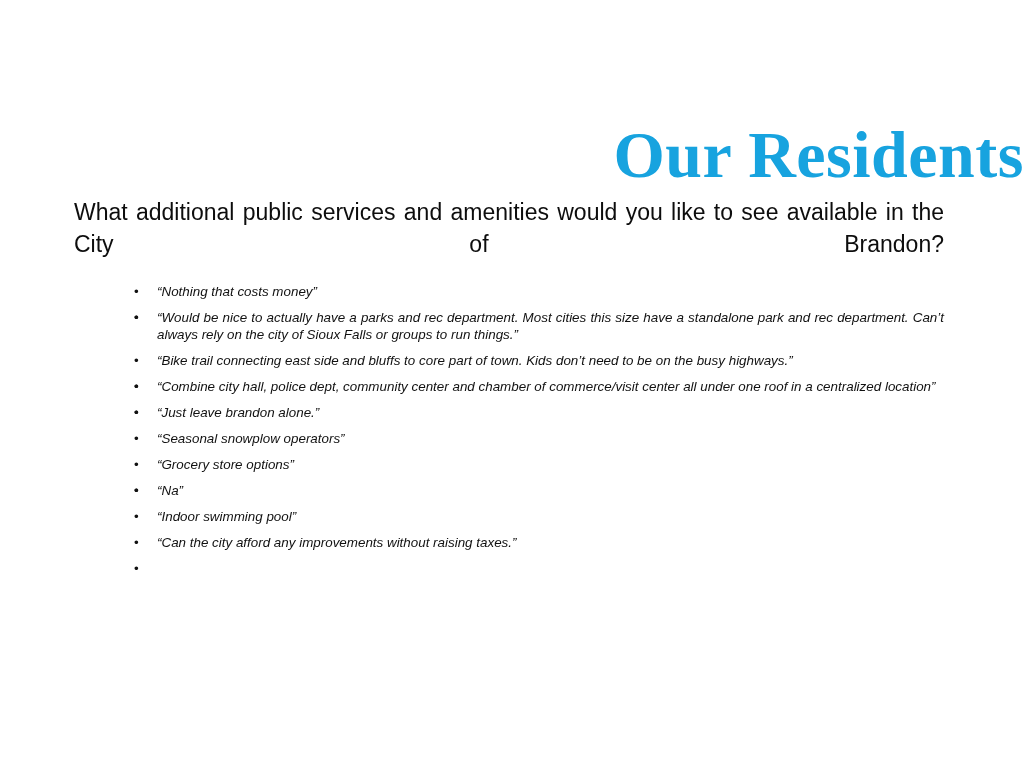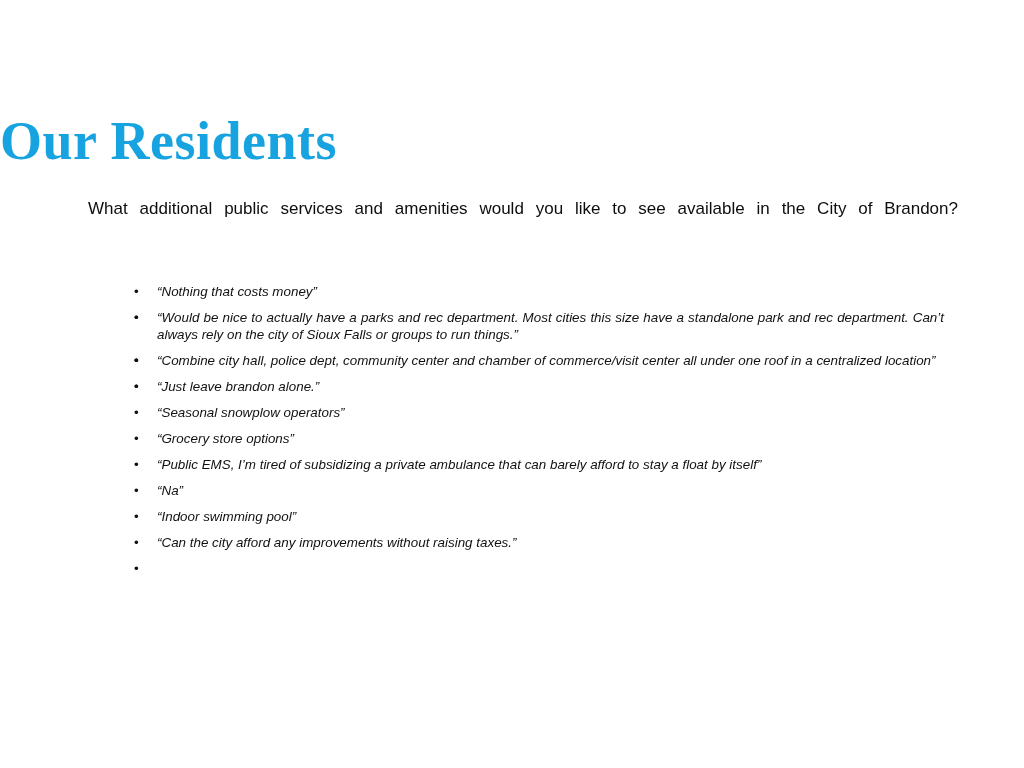--- a/index.html
+++ b/index.html
@@ -21,37 +21,37 @@
     inset: 0;
     background: #ffffff;
   }
 
   
   .slide-title {
     position: absolute;
     top: 78px;
     left: 0;
     width: 1024px;
-    text-align: left;
+    text-align: right;
     font-family: "Liberation Serif", "DejaVu Serif", serif;
     font-weight: bold;
-    font-size: 54px;
+    font-size: 66px;
     line-height: 1.0;
     color: #17A3DF;
     letter-spacing: 0.5px;
   }
 
   
   .question {
     position: absolute;
     top: 180px;
-    left: 88px;
+    left: 74px;
     width: 870px;
     font-family: "Liberation Sans", sans-serif;
-    font-size: 17px;
+    font-size: 23px;
     line-height: 1.38;
     color: #0d0d0d;
     text-align: justify;
     text-justify: inter-word;
     margin-top: 17px;
   }
   
   .question::after {
     content: "";
     display: inline-block;
@@ -103,27 +103,27 @@
 <div class="slide">
 
   <h1 class="slide-title" style="color: rgb(23, 163, 223);">Our Residents</h1>
 
   <p class="question">What additional public services and amenities would you like to see available in the City of Brandon?</p>
 
   <ul class="bullet-list">
       <li class="bullet-item single"><span class="marker">•</span><span>“Nothing that costs money”</span></li>
       <li class="bullet-item multiline"><span class="marker">•</span></li>
       <li class="bullet-item multiline"><span class="marker">•</span><span>“Would be nice to actually have a parks and rec department. Most cities this size have a standalone park and rec department. Can’t always rely on the city of Sioux Falls or groups to run things.”</span></li>
-      <li class="bullet-item single"><span class="marker">•</span></li>
+      <li class="bullet-item single"><span class="marker">•</span><span>“Bike trail connecting east side and bluffs to core part of town. Kids don’t need to be on the busy highways.”</span></li>
       <li class="bullet-item single"><span class="marker">•</span></li>
       <li class="bullet-item multiline"><span class="marker">•</span><span>“Combine city hall, police dept, community center and chamber of commerce/visit center all under one roof in a centralized location”</span></li>
       <li class="bullet-item single"><span class="marker">•</span></li>
       <li class="bullet-item single"><span class="marker">•</span><span>“Just leave brandon alone.”</span></li>
       <li class="bullet-item single"><span class="marker">•</span><span>“Seasonal snowplow operators”</span></li>
       <li class="bullet-item single"><span class="marker">•</span><span>“Grocery store options”</span></li>
-      <li class="bullet-item single"><span class="marker">•</span><span>“Public EMS, I’m tired of subsidizing a private ambulance that can barely afford to stay a float by itself”</span></li>
+      <li class="bullet-item single"><span class="marker">•</span></li>
       <li class="bullet-item single"><span class="marker">•</span><span>“Na”</span></li>
       <li class="bullet-item single"><span class="marker">•</span><span>“Indoor swimming pool”</span></li>
       <li class="bullet-item single"><span class="marker">•</span><span>“Can the city afford any improvements without raising taxes.”</span></li>
       <li class="bullet-item single"><span class="marker">•</span></li>
     </ul>
 
 </div>
 
 </body></html>

